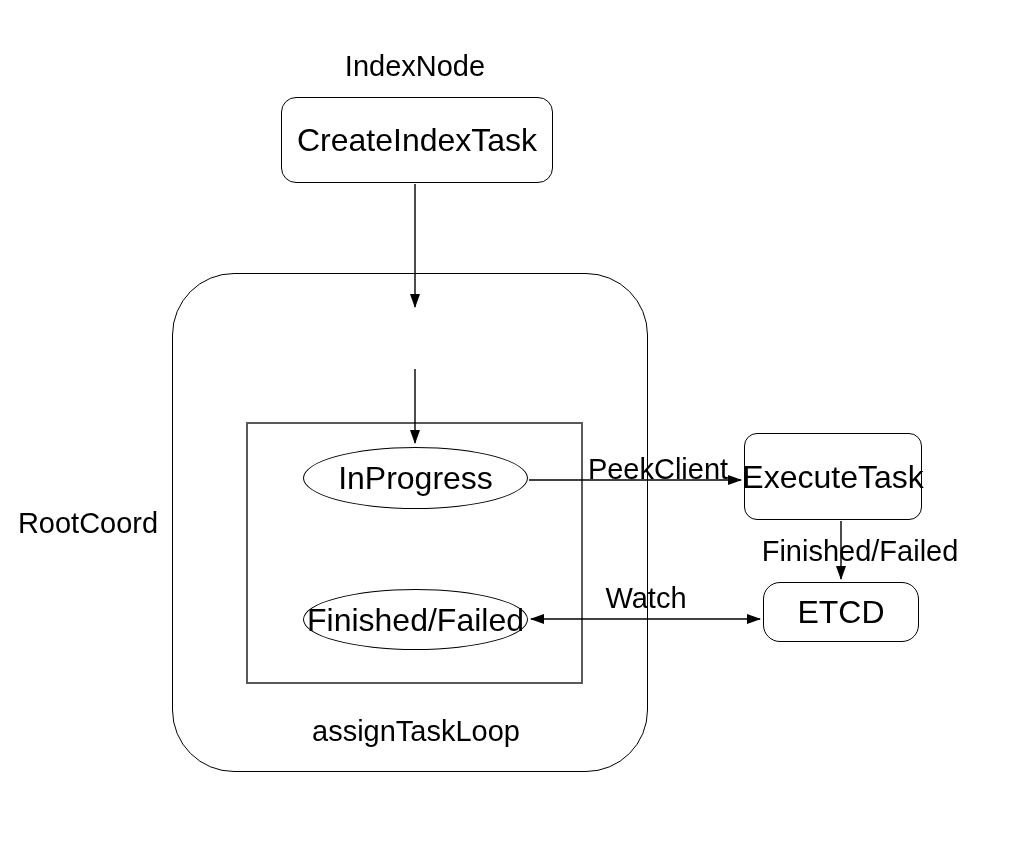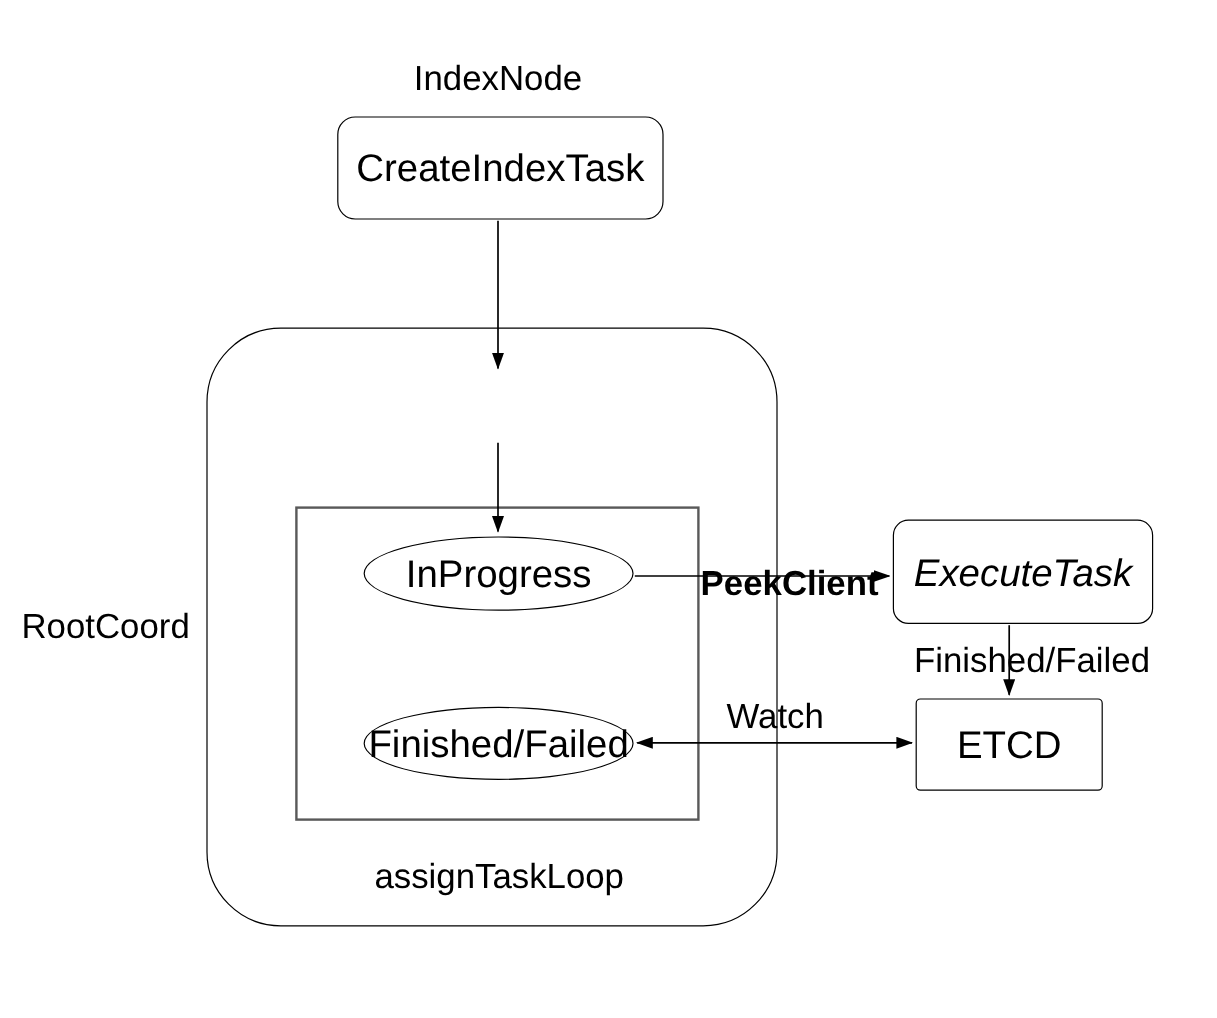--- a/index.html
+++ b/index.html
@@ -60,36 +60,36 @@
     background: transparent;
   }
 
   .inner-rect {
     position: absolute;
     border: 2px solid var(--inner-loop-stroke, #595959);
     background: transparent;
   }
 
   #create-index-task { left: 281px; top: 97px;  width: 272px; height: 86px; border-radius: 15px; }
-  #execute-task      { left: 744px; top: 433px; width: 217px; height: 87px; border-radius: 13px; font-style: italic; }
-  #etcd              { left: 763px; top: 582px; width: 156px; height: 77px; border-radius: 4px; }
+  #execute-task      { left: 744px; top: 433px; width: 178px; height: 87px; border-radius: 13px; }
+  #etcd              { left: 763px; top: 582px; width: 156px; height: 60px; border-radius: 17px; }
 
   #index-coord-container { left: 172px; top: 273px; width: 476px; height: 499px; }
   #assign-task-loop-rect { left: 246px; top: 422px; width: 337px; height: 262px; }
 
   #unissued        { left: 303px; top: 311px; width: 224px; height: 57px; }
   #in-progress     { left: 303px; top: 447px; width: 225px; height: 62px; }
   #finished-failed { left: 303px; top: 589px; width: 225px; height: 61px; }
 
   #label-root-coord       { left: 415px; top: 49px;  }
   #label-index-coord      { left: 88px;  top: 506px; }
   #label-assign-task-loop { left: 416px; top: 714px; }
   #label-index-node       { left: 848px; top: 393px; }
   #label-finished-failed  { left: 860px; top: 534px; }
-  #label-peek-client      { left: 658px; top: 470px; font-weight: bold; }
+  #label-peek-client      { left: 658px; top: 452px; }
   #label-watch            { left: 646px; top: 581px; }
 </style>
 </head>
 <body>
 
 <div class="canvas">
 
   <div class="label" id="label-root-coord">IndexNode</div>
 
   <div class="node" id="create-index-task">

